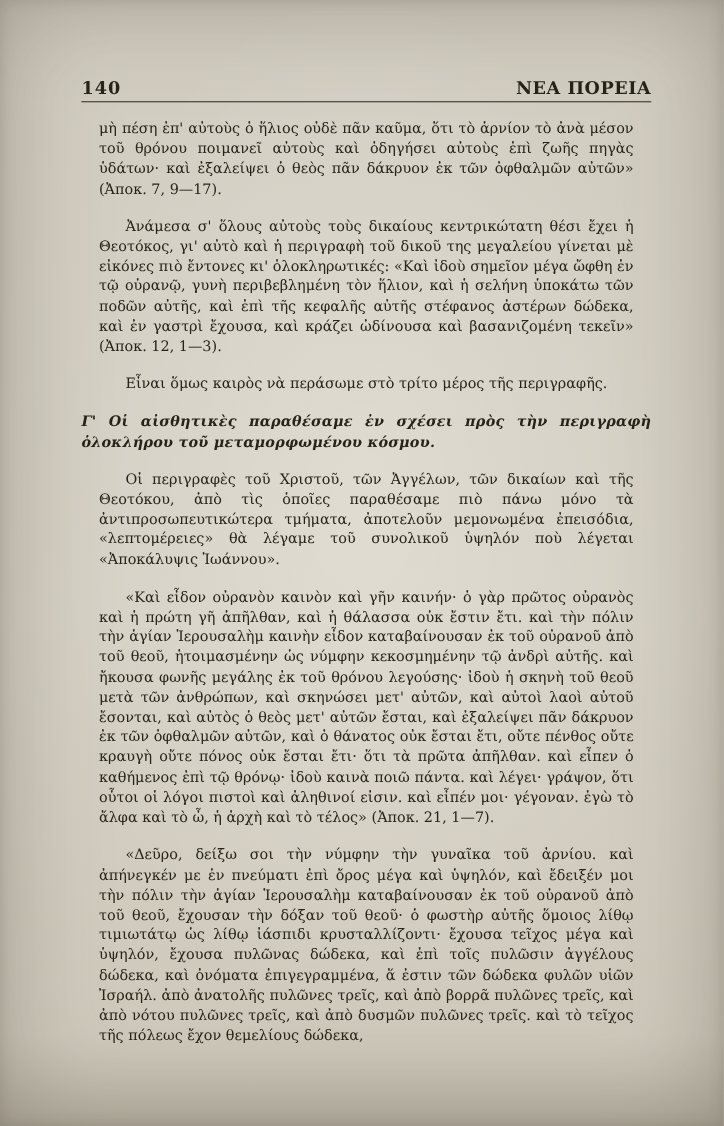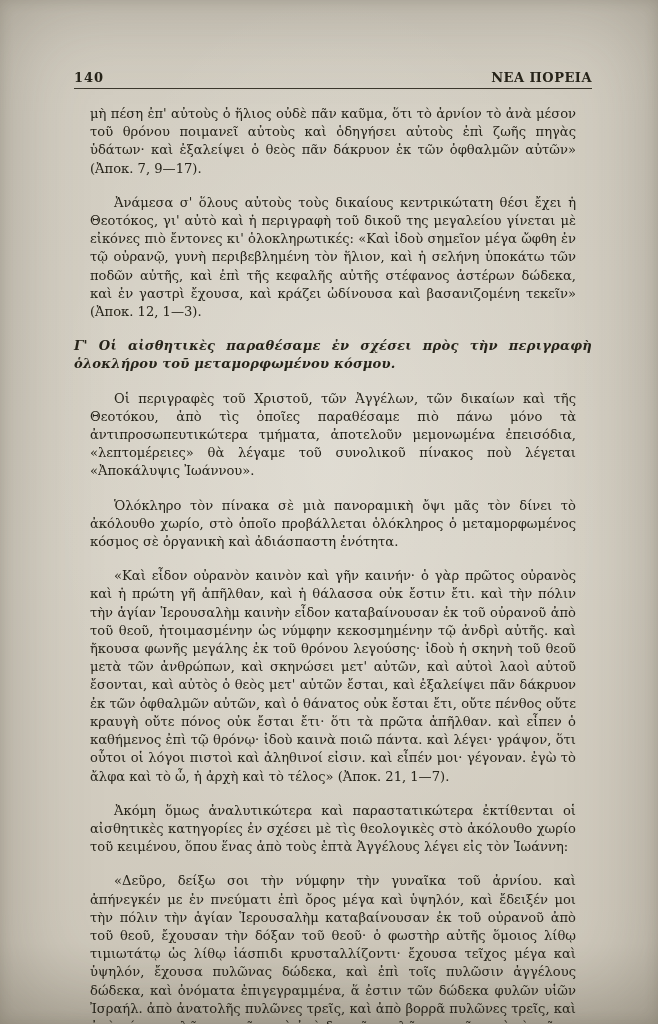--- a/index.html
+++ b/index.html
@@ -27,21 +27,21 @@
   .content {
     position: absolute;
     left: 74px;
     top: 70px;
     width: 518px;
   }
   .running-head {
     display: flex;
     justify-content: space-between;
     align-items: center;
-    font-size: 13px;
+    font-size: 16px;
     font-weight: bold;
     letter-spacing: 0.5px;
     padding-bottom: 3px;
     border-bottom: 1.4px solid #3a362c;
   }
   .running-head .page-number { letter-spacing: 1px; }
   main {
     margin-top: 15px;
     font-size: 13.1px;
     line-height: 18.2px;
@@ -68,22 +68,21 @@
   <div class="content">
 
     <header class="running-head">
       <span class="page-number">140</span>
       <span class="journal-title">ΝΕΑ ΠΟΡΕΙΑ</span>
     </header>
 
     <main>
       <p class="flush">μὴ πέση ἐπ' αὐτοὺς ὁ ἥλιος οὐδὲ πᾶν καῦμα, ὅτι τὸ ἀρνίον τὸ ἀνὰ μέσον τοῦ θρόνου ποιμανεῖ αὐτοὺς καὶ ὁδηγήσει αὐτοὺς ἐπὶ ζωῆς πηγὰς ὑδάτων· καὶ ἐξαλείψει ὁ θεὸς πᾶν δάκρυον ἐκ τῶν ὀφθαλμῶν αὐτῶν» (Ἀποκ. 7, 9—17).</p>
       <p>Ἀνάμεσα σ' ὅλους αὐτοὺς τοὺς δικαίους κεντρικώτατη θέσι ἔχει ἡ Θεοτόκος, γι' αὐτὸ καὶ ἡ περιγραφὴ τοῦ δικοῦ της μεγαλείου γίνεται μὲ εἰκόνες πιὸ ἔντονες κι' ὁλοκληρωτικές: «Καὶ ἰδοὺ σημεῖον μέγα ὤφθη ἐν τῷ οὐρανῷ, γυνὴ περιβεβλημένη τὸν ἥλιον, καὶ ἡ σελήνη ὑποκάτω τῶν ποδῶν αὐτῆς, καὶ ἐπὶ τῆς κεφαλῆς αὐτῆς στέφανος ἀστέρων δώδεκα, καὶ ἐν γαστρὶ ἔχουσα, καὶ κράζει ὠδίνουσα καὶ βασανιζομένη τεκεῖν» (Ἀποκ. 12, 1—3).</p>
+      <p>Εἶναι ὅμως καιρὸς νὰ περάσωμε στὸ τρίτο μέρος τῆς περιγραφῆς.</p>
       <p class="heading">Γ' Οἱ αἰσθητικὲς παραθέσαμε ἐν σχέσει πρὸς τὴν περιγραφὴ ὁλοκλήρου τοῦ μεταμορφωμένου κόσμου.</p>
-      <p>Οἱ περιγραφὲς τοῦ Χριστοῦ, τῶν Ἀγγέλων, τῶν δικαίων καὶ τῆς Θεοτόκου, ἀπὸ τὶς ὁποῖες παραθέσαμε πιὸ πάνω μόνο τὰ ἀντιπροσωπευτικώτερα τμήματα, ἀποτελοῦν μεμονωμένα ἐπεισόδια, «λεπτομέρειες» θὰ λέγαμε τοῦ συνολικοῦ πίνακος ποὺ λέγεται «Ἀποκάλυψις Ἰωάννου».</p>
-      <p>Ὁλόκληρο τὸν πίνακα σὲ μιὰ πανοραμικὴ ὄψι μᾶς τὸν δίνει τὸ ἀκόλουθο χωρίο, στὸ ὁποῖο προβάλλεται ὁλόκληρος ὁ μεταμορφωμένος κόσμος σὲ ὀργανικὴ καὶ ἀδιάσπαστη ἑνότητα.</p>
+      <p>Οἱ περιγραφὲς τοῦ Χριστοῦ, τῶν Ἀγγέλων, τῶν δικαίων καὶ τῆς Θεοτόκου, ἀπὸ τὶς ὁποῖες παραθέσαμε πιὸ πάνω μόνο τὰ ἀντιπροσωπευτικώτερα τμήματα, ἀποτελοῦν μεμονωμένα ἐπεισόδια, «λεπτομέρειες» θὰ λέγαμε τοῦ συνολικοῦ ὑψηλόν ποὺ λέγεται «Ἀποκάλυψις Ἰωάννου».</p>
       <p>«Καὶ εἶδον οὐρανὸν καινὸν καὶ γῆν καινήν· ὁ γὰρ πρῶτος οὐρανὸς καὶ ἡ πρώτη γῆ ἀπῆλθαν, καὶ ἡ θάλασσα οὐκ ἔστιν ἔτι. καὶ τὴν πόλιν τὴν ἁγίαν Ἱερουσαλὴμ καινὴν εἶδον καταβαίνουσαν ἐκ τοῦ οὐρανοῦ ἀπὸ τοῦ θεοῦ, ἡτοιμασμένην ὡς νύμφην κεκοσμημένην τῷ ἀνδρὶ αὐτῆς. καὶ ἤκουσα φωνῆς μεγάλης ἐκ τοῦ θρόνου λεγούσης· ἰδοὺ ἡ σκηνὴ τοῦ θεοῦ μετὰ τῶν ἀνθρώπων, καὶ σκηνώσει μετ' αὐτῶν, καὶ αὐτοὶ λαοὶ αὐτοῦ ἔσονται, καὶ αὐτὸς ὁ θεὸς μετ' αὐτῶν ἔσται, καὶ ἐξαλείψει πᾶν δάκρυον ἐκ τῶν ὀφθαλμῶν αὐτῶν, καὶ ὁ θάνατος οὐκ ἔσται ἔτι, οὔτε πένθος οὔτε κραυγὴ οὔτε πόνος οὐκ ἔσται ἔτι· ὅτι τὰ πρῶτα ἀπῆλθαν. καὶ εἶπεν ὁ καθήμενος ἐπὶ τῷ θρόνῳ· ἰδοὺ καινὰ ποιῶ πάντα. καὶ λέγει· γράψον, ὅτι οὗτοι οἱ λόγοι πιστοὶ καὶ ἀληθινοί εἰσιν. καὶ εἶπέν μοι· γέγοναν. ἐγὼ τὸ ἄλφα καὶ τὸ ὦ, ἡ ἀρχὴ καὶ τὸ τέλος» (Ἀποκ. 21, 1—7).</p>
-      <p>Ἀκόμη ὅμως ἀναλυτικώτερα καὶ παραστατικώτερα ἐκτίθενται οἱ αἰσθητικὲς κατηγορίες ἐν σχέσει μὲ τὶς θεολογικὲς στὸ ἀκόλουθο χωρίο τοῦ κειμένου, ὅπου ἕνας ἀπὸ τοὺς ἑπτὰ Ἀγγέλους λέγει εἰς τὸν Ἰωάννη:</p>
       <p>«Δεῦρο, δείξω σοι τὴν νύμφην τὴν γυναῖκα τοῦ ἀρνίου. καὶ ἀπήνεγκέν με ἐν πνεύματι ἐπὶ ὄρος μέγα καὶ ὑψηλόν, καὶ ἔδειξέν μοι τὴν πόλιν τὴν ἁγίαν Ἱερουσαλὴμ καταβαίνουσαν ἐκ τοῦ οὐρανοῦ ἀπὸ τοῦ θεοῦ, ἔχουσαν τὴν δόξαν τοῦ θεοῦ· ὁ φωστὴρ αὐτῆς ὅμοιος λίθῳ τιμιωτάτῳ ὡς λίθῳ ἰάσπιδι κρυσταλλίζοντι· ἔχουσα τεῖχος μέγα καὶ ὑψηλόν, ἔχουσα πυλῶνας δώδεκα, καὶ ἐπὶ τοῖς πυλῶσιν ἀγγέλους δώδεκα, καὶ ὀνόματα ἐπιγεγραμμένα, ἅ ἐστιν τῶν δώδεκα φυλῶν υἱῶν Ἰσραήλ. ἀπὸ ἀνατολῆς πυλῶνες τρεῖς, καὶ ἀπὸ βορρᾶ πυλῶνες τρεῖς, καὶ ἀπὸ νότου πυλῶνες τρεῖς, καὶ ἀπὸ δυσμῶν πυλῶνες τρεῖς. καὶ τὸ τεῖχος τῆς πόλεως ἔχον θεμελίους δώδεκα,</p>
     </main>
 
   </div>
 </div>
 
 </body></html>

